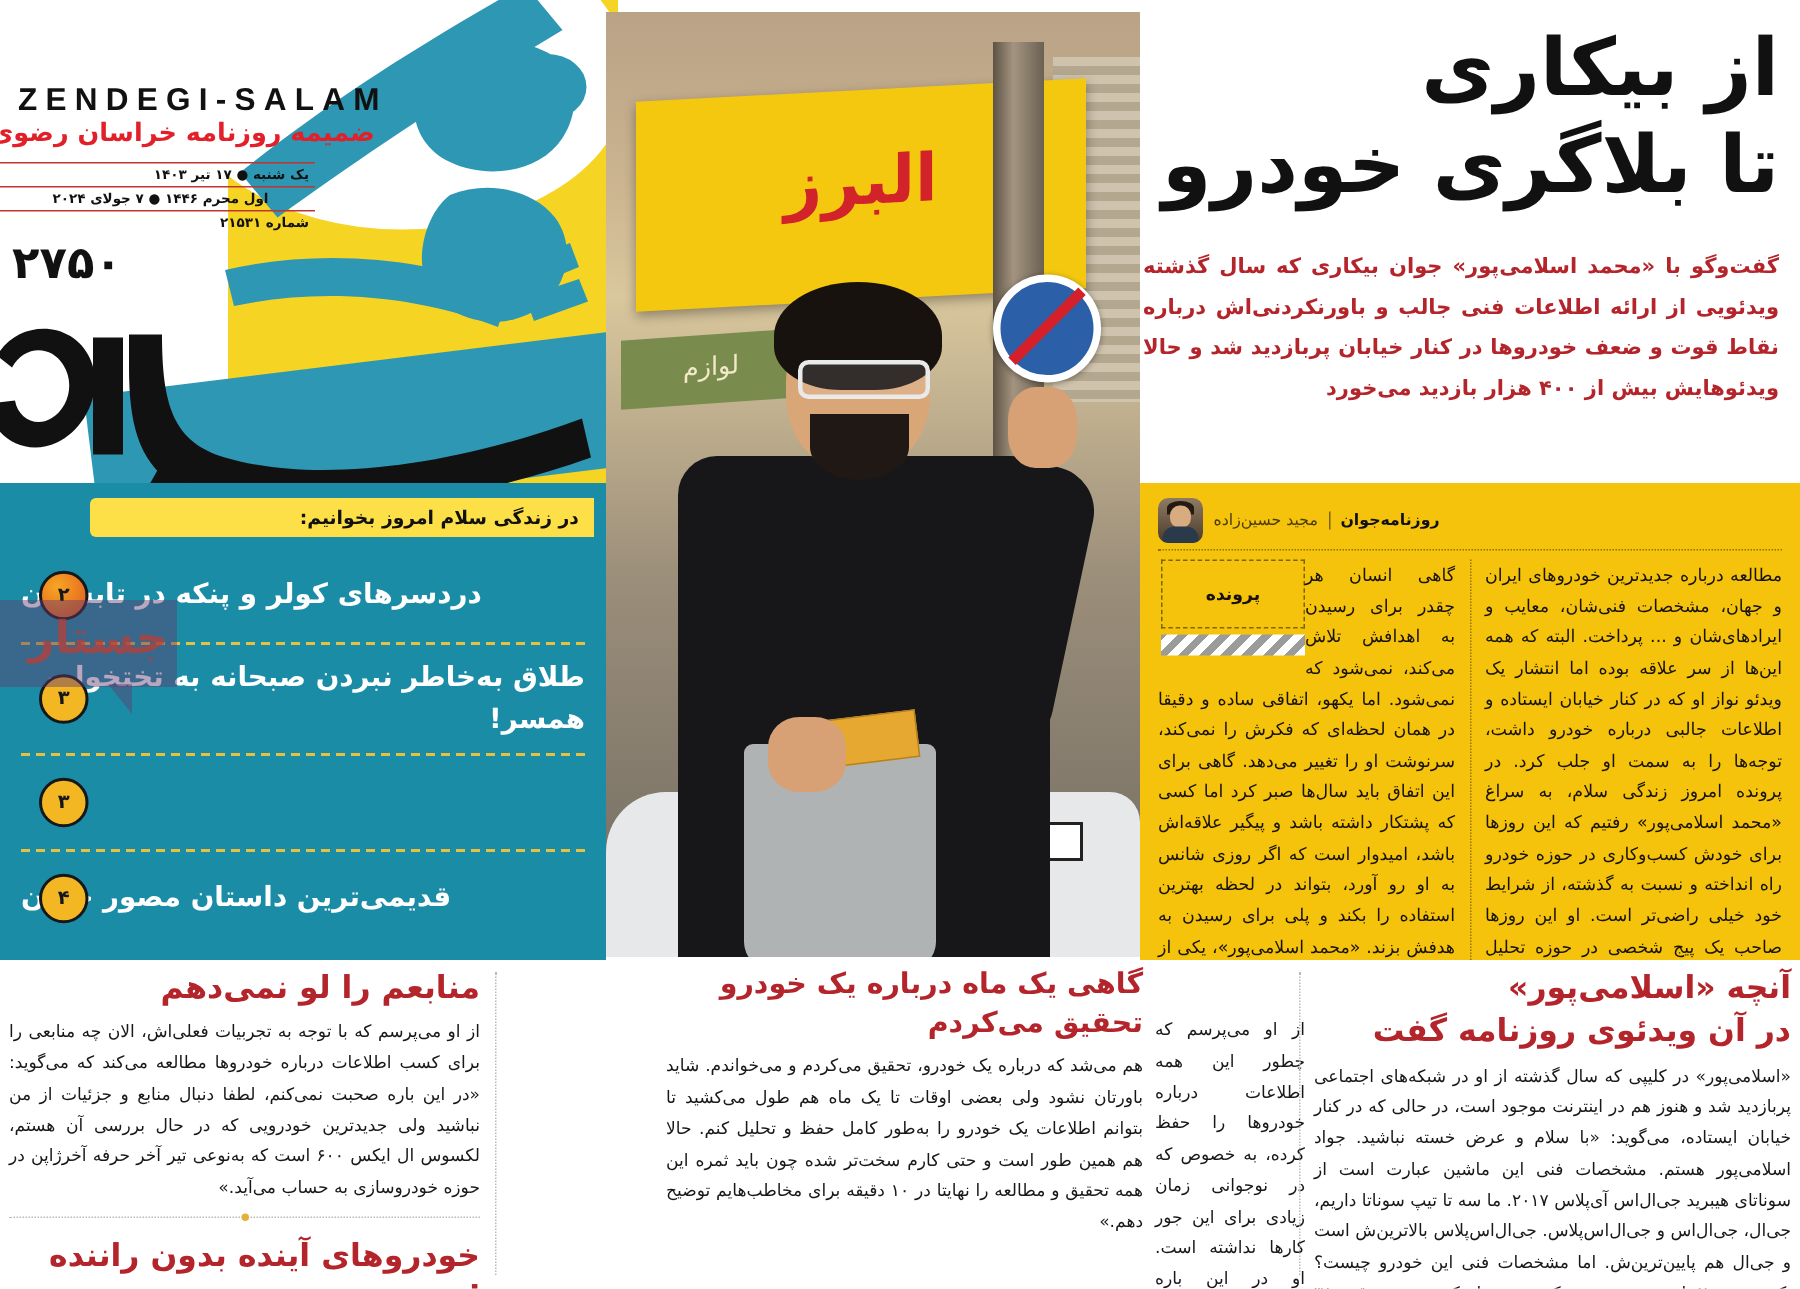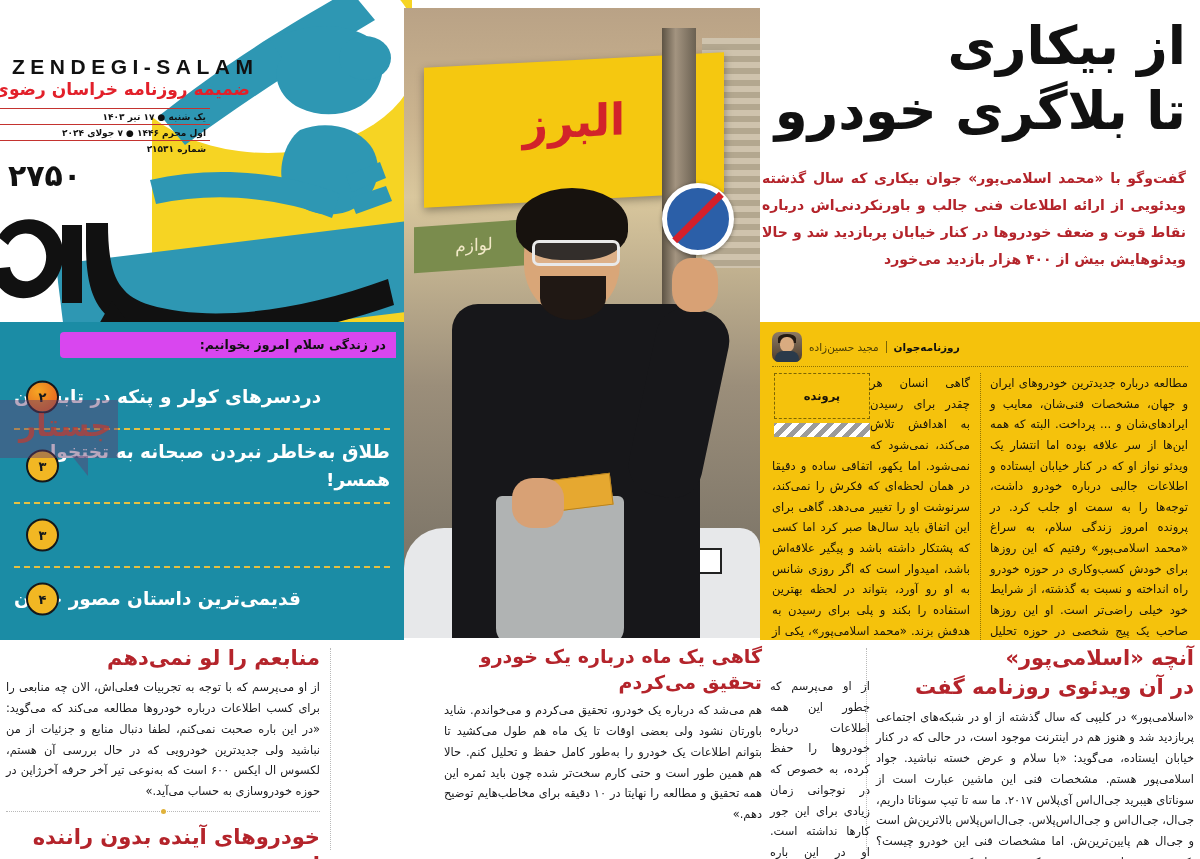--- a/index.html
+++ b/index.html
@@ -77,21 +77,21 @@
   .hero .shop{position:absolute;left:298px;top:30px;width:60px;height:230px;
               background:repeating-linear-gradient(180deg,#cfc3ad 0 6px,#b3a78f 6px 12px);}
 
   
   .headwrap{position:absolute;right:14px;top:14px;width:424px;}
   .headline{font-size:53px;line-height:1.22;font-weight:700;color:#111;letter-spacing:-.5px;}
   .deck{margin-top:22px;font-size:14px;line-height:1.92;color:#b4242b;font-weight:700;}
 
   
   .sidebar{position:absolute;left:0;top:322px;width:404px;height:318px;background:#1b8ca5;}
-  .sb-headwrap{position:absolute;right:8px;top:10px;left:60px;height:26px;background:#d946ef;
+  .sb-headwrap{position:absolute;right:8px;top:10px;left:60px;height:26px;background:#fde047;
                border-radius:4px 0 0 4px;}
   .sb-head{position:absolute;right:10px;top:5px;font-size:12.5px;font-weight:700;color:#111;}
   .sb-list{position:absolute;left:0;right:0;top:44px;}
   .sb-item{position:relative;display:flex;align-items:center;justify-content:flex-end;
            padding:8px 14px 8px 0;min-height:46px;}
   .sb-title{font-size:18.5px;font-weight:700;color:#fff;line-height:1.5;text-align:right;
             padding-left:14px;}
   .sb-num{position:absolute;left:26px;top:50%;transform:translateY(-50%);
           width:29px;height:29px;border-radius:50%;background:#f2b723;border:2.5px solid #14181b;
           color:#14181b;font-size:13px;font-weight:700;display:flex;align-items:center;
@@ -179,21 +179,21 @@
     </svg>
 
     <div class="mh-latin">ZENDEGI-SALAM</div>
     <div class="mh-subtxt" style="right:auto;left:10px;text-align:left;">ضمیمه روزنامه خراسان رضوی</div>
 
     <div class="mh-rule" style="top:108px;width:210px;"></div>
     <div class="mh-rule" style="top:124px;width:210px;"></div>
     <div class="mh-rule" style="top:140px;width:210px;"></div>
 
     <div class="dateline" style="top:112px;right:auto;left:8px;width:198px;text-align:right;">یک شنبه ● ۱۷ تیر ۱۴۰۳</div>
-    <div class="dateline" style="top:128px;right:auto;left:8px;width:198px;text-align:right;">اول محرم ۱۴۴۶ ● ۷ جولای ۲۰۲۴</div>
+    <div class="dateline" style="top:128px;right:auto;left:8px;width:198px;text-align:center;">اول محرم ۱۴۴۶ ● ۷ جولای ۲۰۲۴</div>
     <div class="dateline" style="top:144px;right:auto;left:8px;width:198px;text-align:right;">شماره ۲۱۵۳۱</div>
     <div class="bignum" style="top:158px;">۲۷۵۰</div>
   </div>
 
   <div class="hero">
     <div class="sky"></div>
     <div class="shop"></div>
     <div class="sign">
       <div class="signtxt">البرز</div>
     </div>

